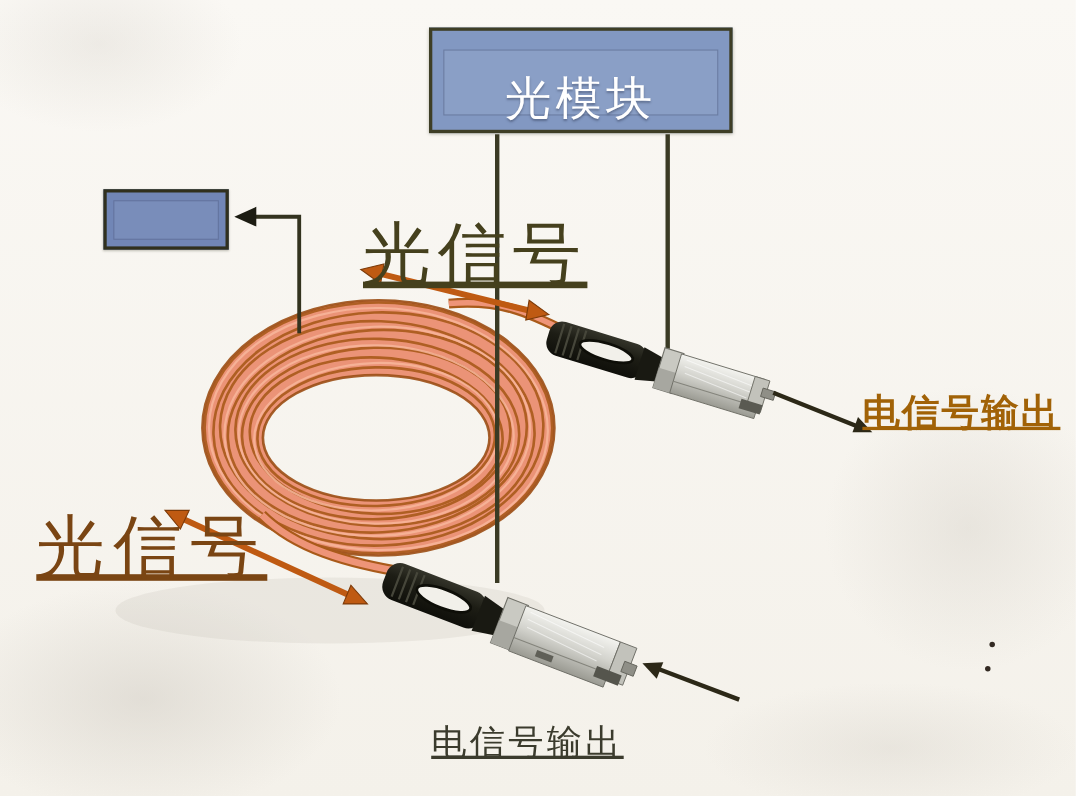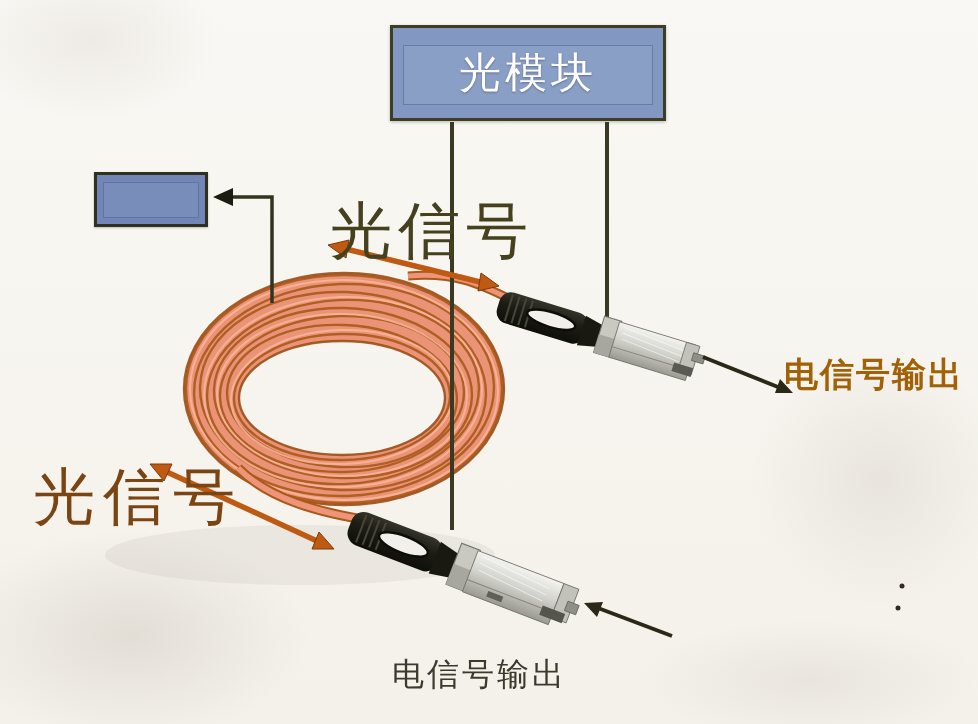--- a/index.html
+++ b/index.html
@@ -12,36 +12,36 @@
        background:radial-gradient(closest-side,rgba(203,198,189,.45),rgba(203,198,189,0));}
   #sm2{left:750px;top:350px;width:260px;height:260px;
        background:radial-gradient(closest-side,rgba(206,201,192,.35),rgba(206,201,192,0));}
   #sm3{left:640px;top:620px;width:340px;height:120px;
        background:radial-gradient(closest-side,rgba(206,201,192,.30),rgba(206,201,192,0));}
   #sm4{left:-40px;top:-40px;width:260px;height:160px;
        background:radial-gradient(closest-side,rgba(206,201,192,.28),rgba(206,201,192,0));}
 
   svg.canvas{position:absolute;left:0;top:0;}
 
-  .box{position:absolute;display:flex;align-items:center;justify-content:center;
+  .box{position:absolute;display:flex;align-items:flex-end;justify-content:center;
        box-sizing:border-box;}
   #box-module{left:390px;top:25px;width:276px;height:96px;background:#8298c2;
        border:3px solid #3e3e26;box-shadow:0 1px 3px rgba(60,60,40,.35);}
   #box-module .inner{position:absolute;left:10px;right:10px;top:17px;bottom:13px;
        background:rgba(255,255,255,.07);border:1px solid rgba(50,60,95,.35);}
   #box-module .blabel{position:relative;color:#ffffff;font-size:42px;letter-spacing:4px;
        text-shadow:0 1px 2px rgba(20,25,45,.35);}
   #box-fiber{left:94px;top:172px;width:114px;height:55px;background:#7186b6;
        border:3px solid #30301e;box-shadow:0 1px 2px rgba(60,60,40,.3);}
   #box-fiber .inner{position:absolute;left:6px;right:6px;top:7px;bottom:6px;
        background:rgba(255,255,255,.06);border:1px solid rgba(50,60,95,.3);}
   #box-fiber .blabel{position:relative;color:#ffffff;font-size:33px;letter-spacing:2px;
        text-shadow:0 1px 2px rgba(20,25,45,.35);}
 
-  .lbl{position:absolute;white-space:nowrap;}
+  .lbl{position:absolute;white-space:nowrap;text-decoration:underline;}
   #lbl-os-top{left:330px;top:189px;font-size:62px;color:#45401d;letter-spacing:6px;}
   #lbl-os-bottom{left:33px;top:455px;font-size:62px;color:#7a4513;letter-spacing:8px;}
   #lbl-eout{left:784px;top:352px;font-size:34px;color:#a16207;font-weight:600;letter-spacing:2px;}
   #lbl-ein{left:618px;top:578px;width:144px;font-size:30px;color:#27241a;font-weight:600;
        text-align:center;line-height:1.25;}
   #lbl-conv{left:392px;top:653px;font-size:32px;color:#3b3b2d;letter-spacing:3px;}
 </style>
 </head>
 <body>
 

